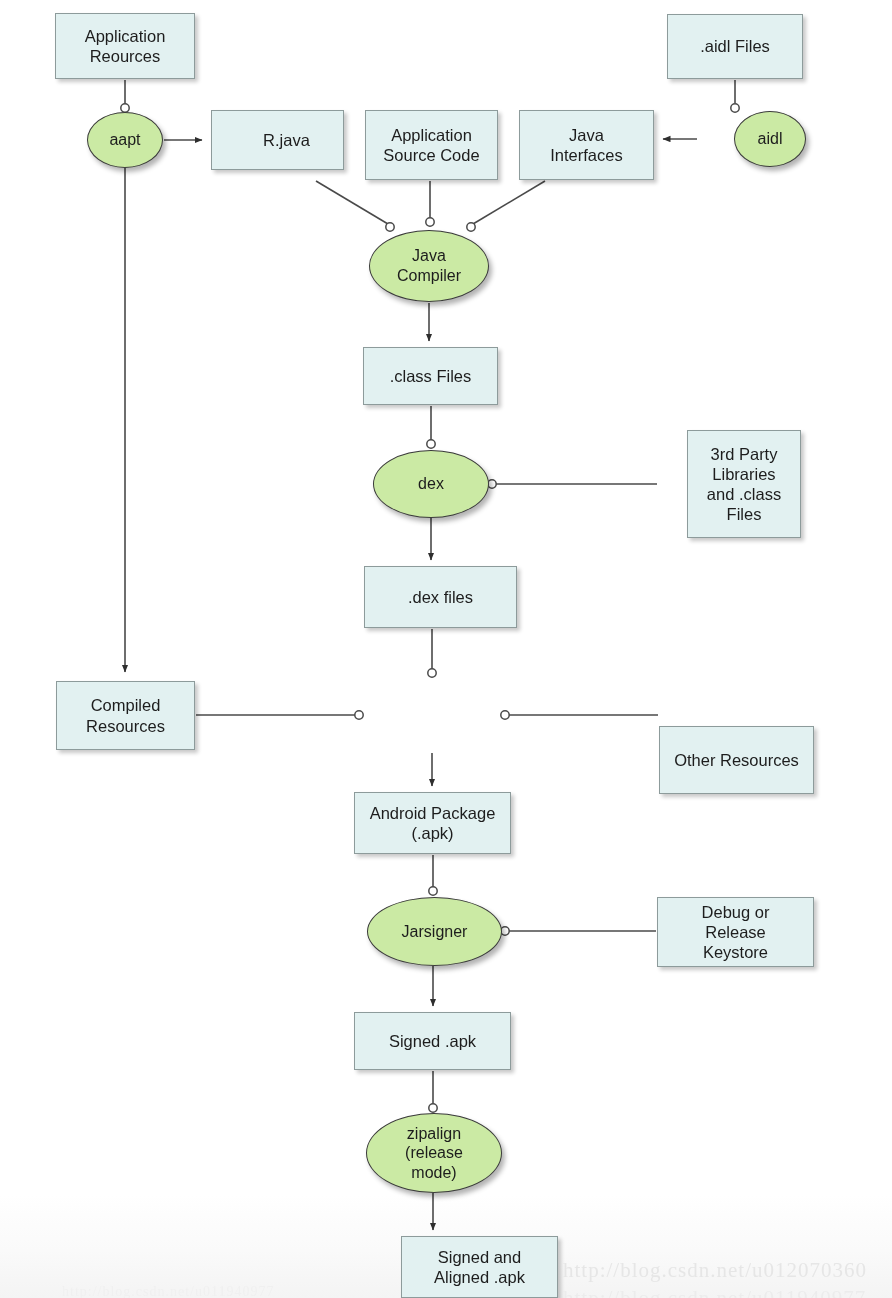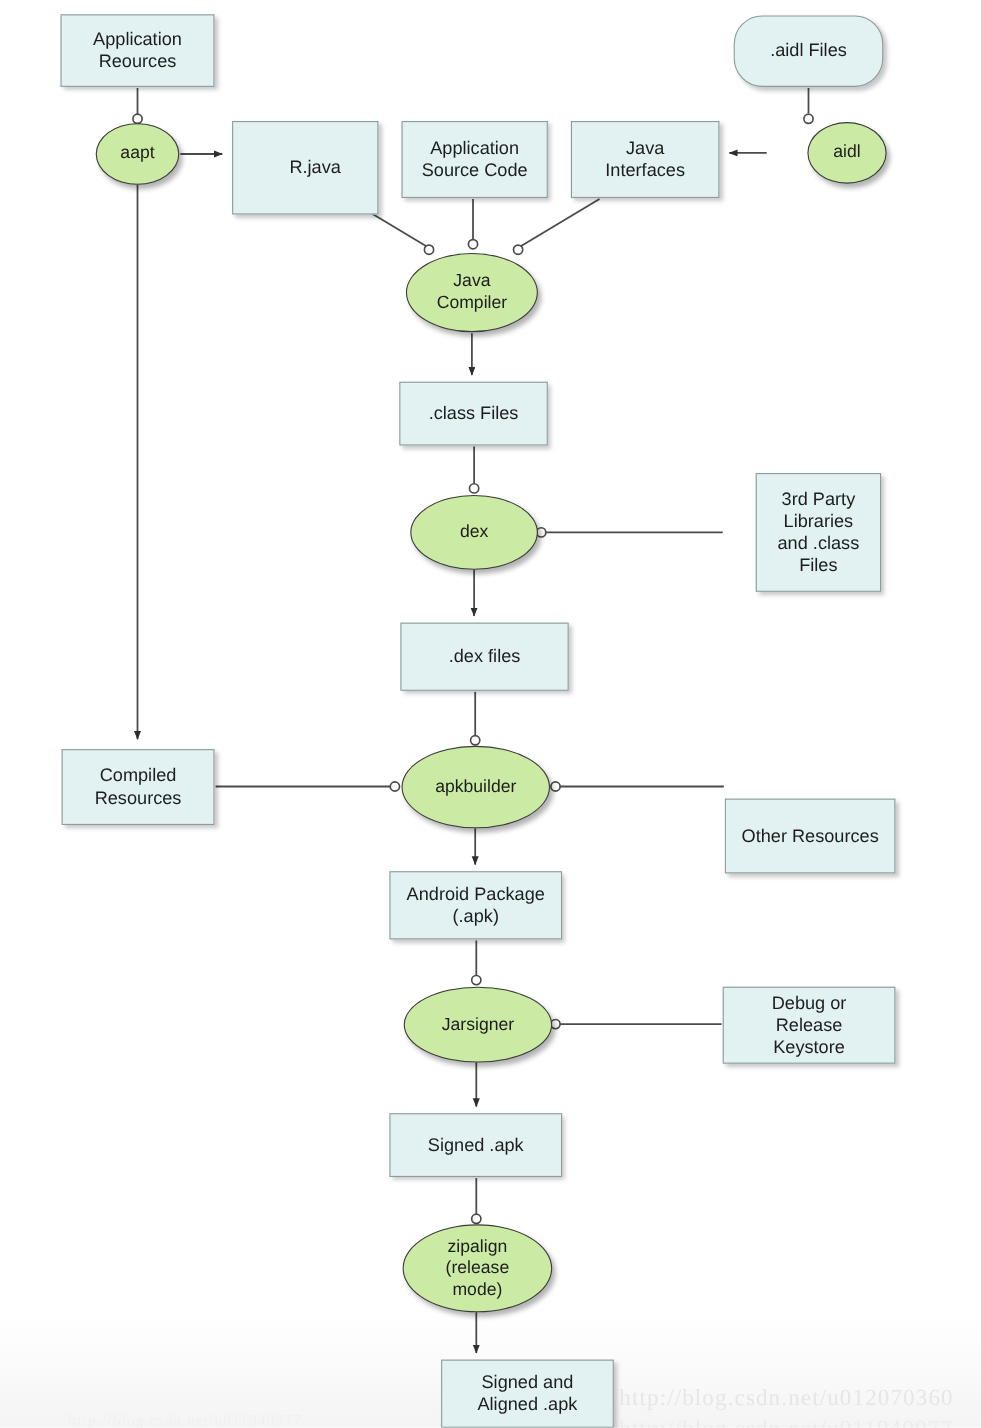--- a/index.html
+++ b/index.html
@@ -139,50 +139,49 @@
       <circle cx="505" cy="931" r="4.2"></circle>
       <circle cx="433" cy="1108" r="4.2"></circle>
     </g>
   </svg>
 
   <div class="node box" style="left:55px;top:13px;width:140px;height:66px;">Application
 Reources</div>
 
   <div class="node ellipse" style="left:87px;top:112px;width:76px;height:56px;">aapt</div>
 
-  <div class="node box" style="left:211px;top:110px;width:133px;height:85px;padding-left:18px;">R.java</div>
+  <div class="node box" style="left:211px;top:110px;width:133px;height:60px;padding-left:18px;">R.java</div>
 
   <div class="node box" style="left:365px;top:110px;width:133px;height:70px;">Application
 Source Code</div>
 
   <div class="node box" style="left:519px;top:110px;width:135px;height:70px;">Java
 Interfaces</div>
 
-  <div class="node box" style="left:667px;top:14px;width:136px;height:65px;border-radius:26px;">.aidl Files</div>
+  <div class="node box" style="left:667px;top:14px;width:136px;height:65px;">.aidl Files</div>
 
   <div class="node ellipse" style="left:734px;top:111px;width:72px;height:56px;">aidl</div>
 
   <div class="node ellipse" style="left:369px;top:230px;width:120px;height:72px;">Java
 Compiler</div>
 
   <div class="node box" style="left:363px;top:347px;width:135px;height:58px;">.class Files</div>
 
   <div class="node ellipse" style="left:373px;top:450px;width:116px;height:68px;">dex</div>
 
   <div class="node box" style="left:687px;top:430px;width:114px;height:108px;">3rd Party
 Libraries
 and .class
 Files</div>
 
   <div class="node box" style="left:364px;top:566px;width:153px;height:62px;">.dex files</div>
 
   <div class="node box" style="left:56px;top:681px;width:139px;height:69px;">Compiled
 Resources</div>
 
-  <div class="node ellipse" style="left:365px;top:678px;width:135px;height:75px;">apkbuilder</div>
 
   <div class="node box" style="left:659px;top:681px;width:155px;height:68px;margin-top:45px;">Other Resources</div>
 
   <div class="node box" style="left:354px;top:792px;width:157px;height:62px;">Android Package
 (.apk)</div>
 
   <div class="node ellipse" style="left:367px;top:897px;width:135px;height:69px;">Jarsigner</div>
 
   <div class="node box" style="left:657px;top:897px;width:157px;height:70px;">Debug or
 Release

